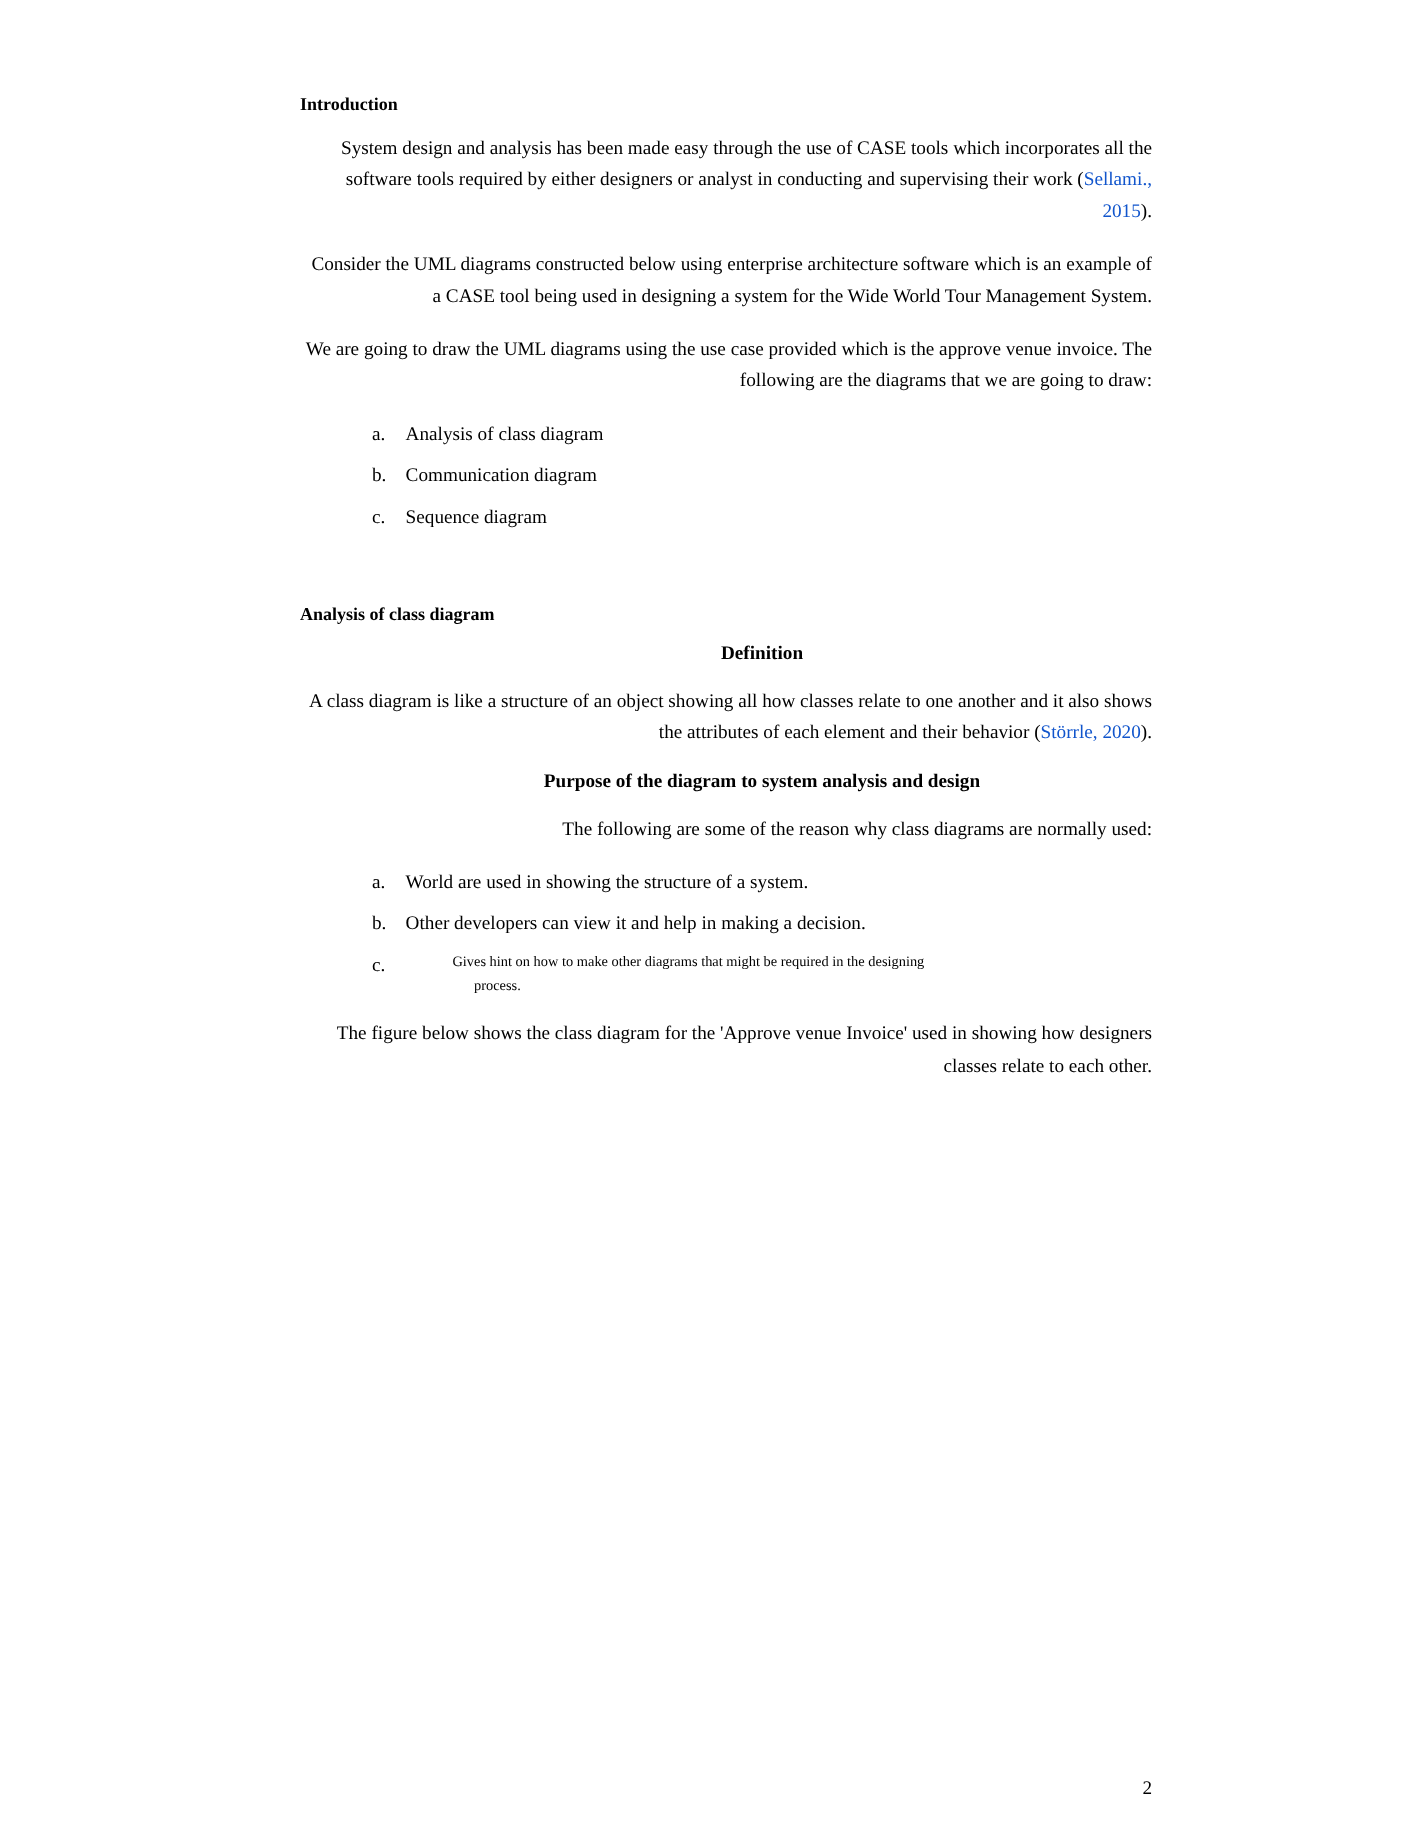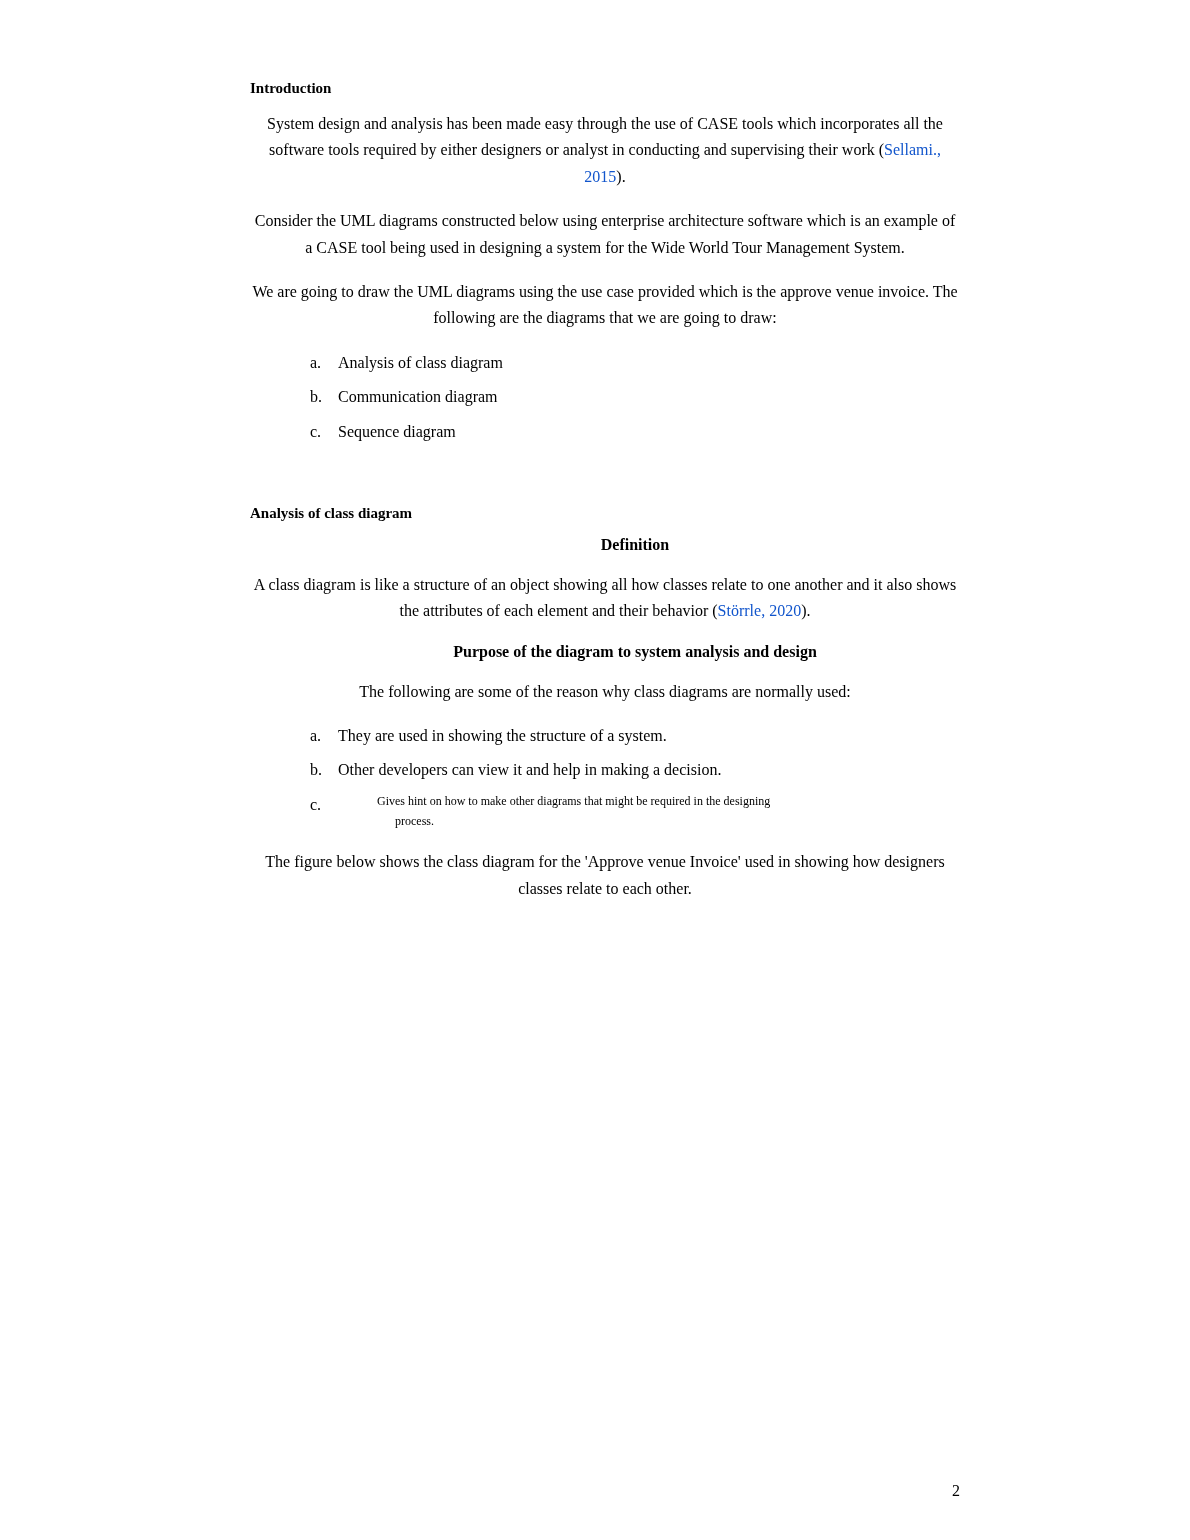--- a/index.html
+++ b/index.html
@@ -39,21 +39,21 @@
       font-weight: bold;
       font-size: 16px;
       margin-bottom: 14px;
       text-align: center;
     }
 
     .paragraph {
       font-size: 16px;
       line-height: 1.65;
       margin-bottom: 18px;
-      text-align: center;
+      text-align: right;
     }
 
     .cite {
       color: #1155CC;
       text-decoration: none;
     }
 
     .list-container {
       margin: 0 0 18px 60px;
     }
@@ -148,21 +148,21 @@
 
     <div class="subsection">
       <div class="sub-heading">Purpose of the diagram to system analysis and design</div>
     </div>
 
     <p class="paragraph">The following are some of the reason why class diagrams are normally used:</p>
 
     <div class="list-container">
       <div class="list-item">
         <span class="list-label">a.</span>
-        <span class="list-text">They are used in showing the structure of a system.</span>
+        <span class="list-text">World are used in showing the structure of a system.</span>
       </div>
       <div class="list-item">
         <span class="list-label">b.</span>
         <span class="list-text">Other developers can view it and help in making a decision.</span>
       </div>
       <div class="list-item" style="align-items: flex-start;">
         <span class="list-label">c.</span>
         <span class="multi-line-list-text">Gives hint on how to make other diagrams that might be required in the designing<br>&nbsp;&nbsp;&nbsp;&nbsp;&nbsp;&nbsp;process.</span>
       </div>
     </div>

